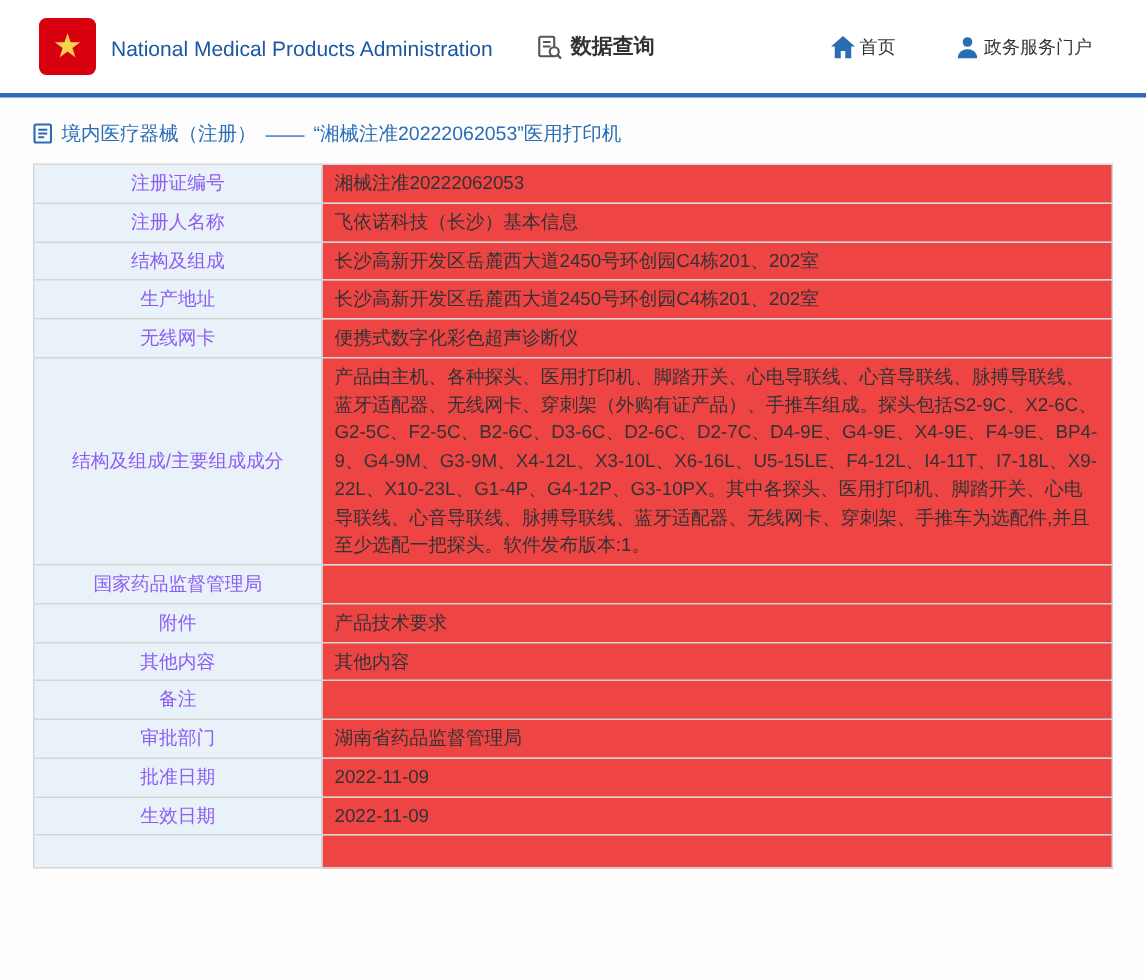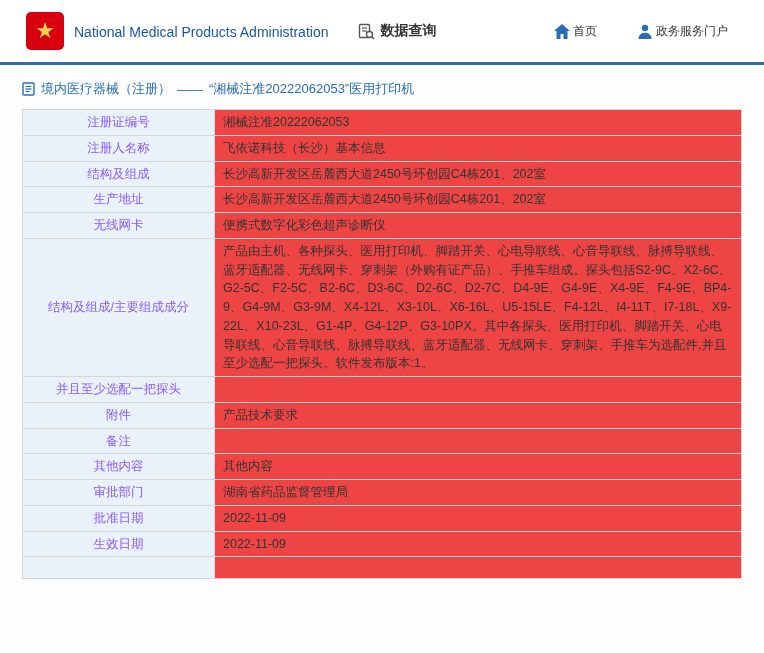--- a/index.html
+++ b/index.html
@@ -138,34 +138,34 @@
         </tr>
         <tr>
           <td class="label-cell"><span>无线网卡</span></td>
           <td class="value-cell"><span>便携式数字化彩色超声诊断仪</span></td>
         </tr>
         <tr>
           <td class="label-cell"><span>结构及组成/主要组成成分</span></td>
           <td class="value-cell"><span>产品由主机、各种探头、医用打印机、脚踏开关、心电导联线、心音导联线、脉搏导联线、蓝牙适配器、无线网卡、穿刺架（外购有证产品）、手推车组成。探头包括S2-9C、X2-6C、G2-5C、F2-5C、B2-6C、D3-6C、D2-6C、D2-7C、D4-9E、G4-9E、X4-9E、F4-9E、BP4-9、G4-9M、G3-9M、X4-12L、X3-10L、X6-16L、U5-15LE、F4-12L、I4-11T、I7-18L、X9-22L、X10-23L、G1-4P、G4-12P、G3-10PX。其中各探头、医用打印机、脚踏开关、心电导联线、心音导联线、脉搏导联线、蓝牙适配器、无线网卡、穿刺架、手推车为选配件,并且至少选配一把探头。软件发布版本:1。</span></td>
         </tr>
         <tr>
-          <td class="label-cell"><span>并且至少选配一把探头</span></td>
+          <td class="label-cell"><span>国家药品监督管理局</span></td>
           <td class="value-cell"><span></span></td>
         </tr>
         <tr>
           <td class="label-cell"><span>附件</span></td>
           <td class="value-cell"><span>产品技术要求</span></td>
         </tr>
         <tr>
+          <td class="label-cell"><span>其他内容</span></td>
+          <td class="value-cell"><span>其他内容</span></td>
+        </tr>
+        <tr>
           <td class="label-cell"><span>备注</span></td>
           <td class="value-cell"><span></span></td>
-        </tr>
-        <tr>
-          <td class="label-cell"><span>其他内容</span></td>
-          <td class="value-cell"><span>其他内容</span></td>
         </tr>
         <tr>
           <td class="label-cell"><span>审批部门</span></td>
           <td class="value-cell"><span>湖南省药品监督管理局</span></td>
         </tr>
         <tr>
           <td class="label-cell"><span>批准日期</span></td>
           <td class="value-cell"><span>2022-11-09</span></td>
         </tr>
         <tr>

